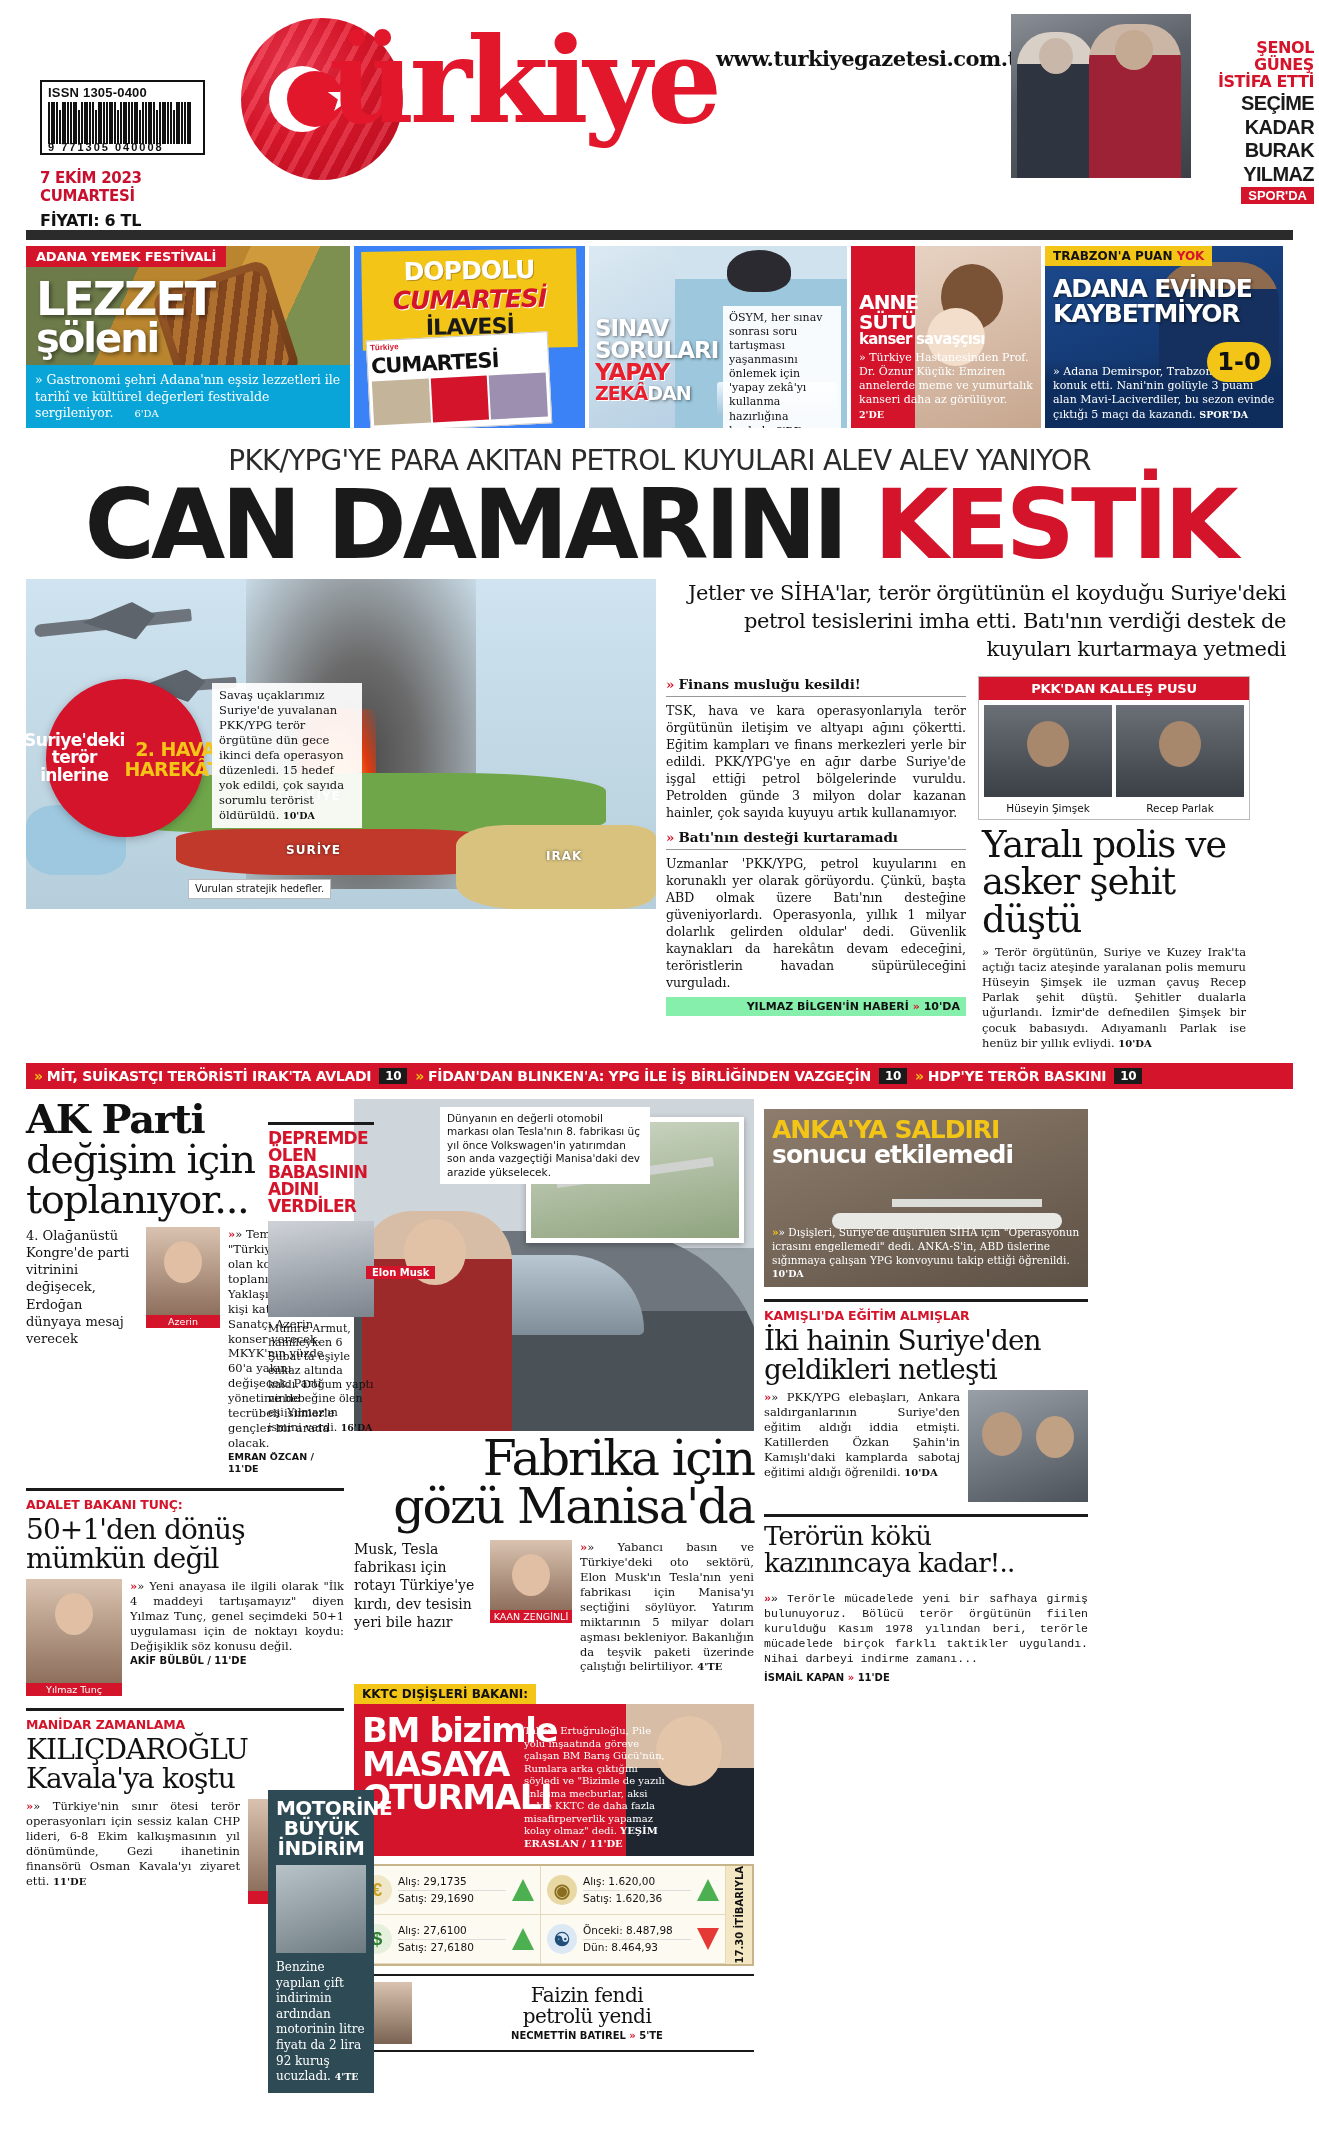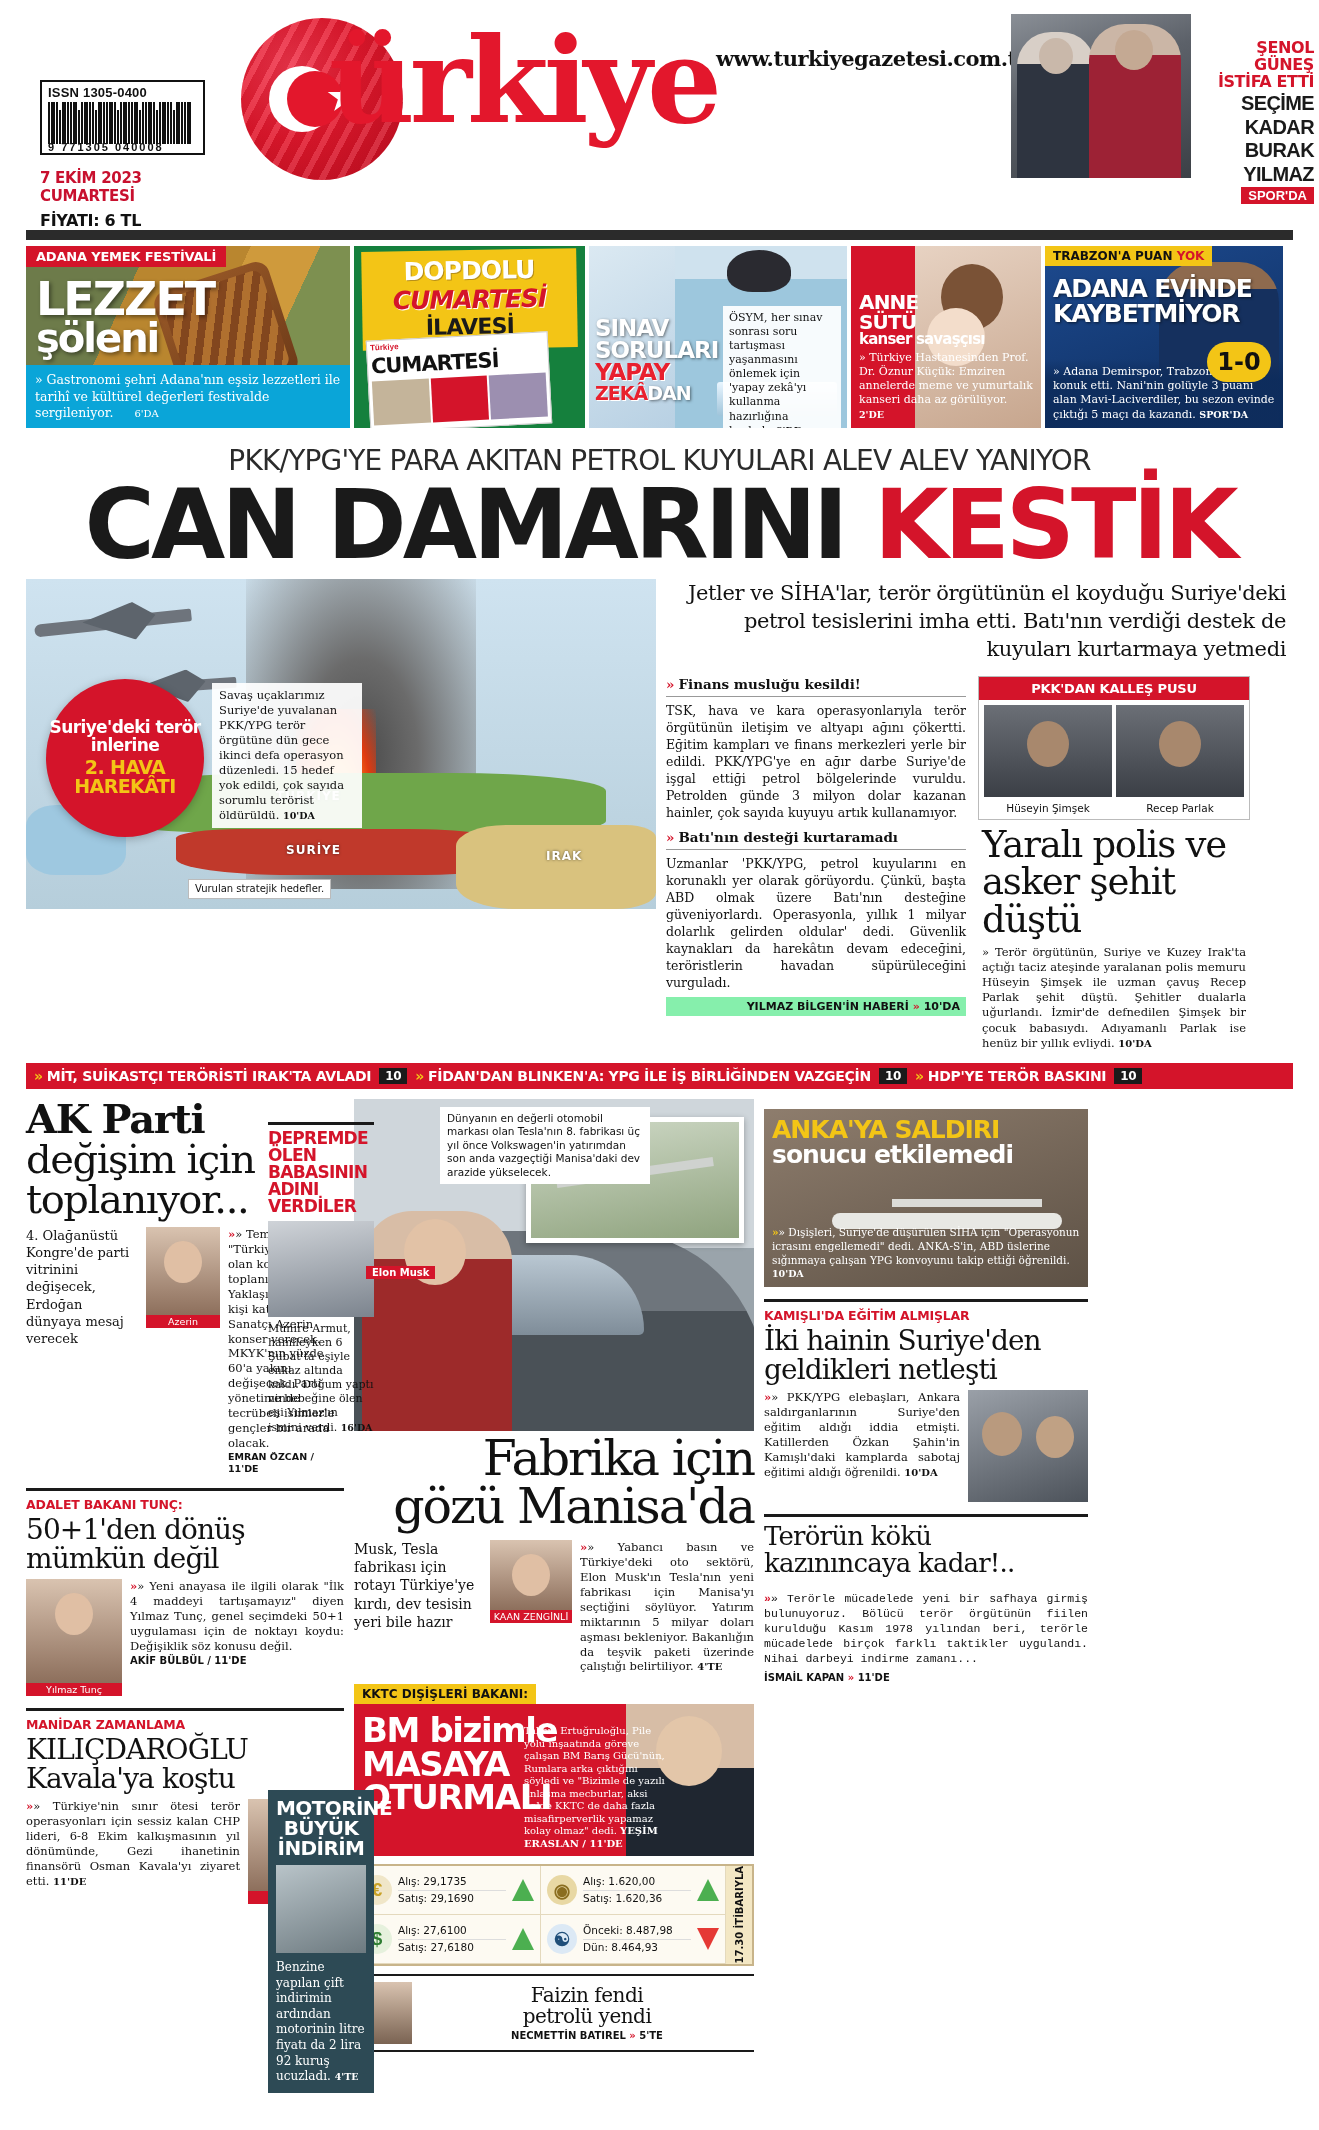--- a/index.html
+++ b/index.html
@@ -91,21 +91,21 @@
     background: repeating-linear-gradient(115deg,#b0702f 0 8px,#82461e 8px 16px); }
   .tz1 h2 { position: absolute; left: 10px; top: 32px; color: #fff; font-size: 46px;
     font-weight: 700; line-height: .92; font-family: "DejaVu Sans", sans-serif;
     letter-spacing: -2px; text-shadow: 2px 2px 4px rgba(0,0,0,.45); z-index: 3; }
   .tz1 h2 span { display: block; font-size: 40px; text-transform: none; }
   .tz-blue { position: absolute; left: 0; bottom: 0; width: 100%; background: #0aa5d8;
     color: #fff; padding: 7px 9px; font-size: 12.5px; line-height: 1.3;
     font-family: "DejaVu Serif", serif; z-index: 5; }
   .tz-blue .pg { font-size: 10px; margin-left: 17px; }
 
-  .tz2 { width: 231px; background: #15803d; }
+  .tz2 { width: 231px; background: #3b82f6; }
   .tz2 .ybox { position:absolute; left: 8px; top: 4px; right: 8px; background: #f3c516;
     text-align: center; padding: 6px 2px 10px; transform: rotate(-1deg); }
   .tz2 .y1 { color:#fff; font-size: 25px; font-weight:700; font-family:"DejaVu Sans",sans-serif;
     letter-spacing:-1px; text-shadow: 1px 1px 0 #b8901a; }
   .tz2 .y2 { color:#d4142a; font-size: 25px; font-weight:700; font-style: italic;
     font-family:"DejaVu Sans",sans-serif; letter-spacing:-1px; text-shadow: 1px 1px 0 #fff; }
   .tz2 .y3 { color:#1a1a1a; font-size: 22px; font-weight:700; font-family:"DejaVu Sans",sans-serif;
     letter-spacing:-.8px; }
   .tz2 .minipaper { position: absolute; left: 14px; bottom: 0; width: 182px; height: 92px;
     background:#fff; border:1px solid #ccc; transform: rotate(-3deg); overflow:hidden; }
@@ -204,21 +204,21 @@
     border-radius: 30%; }
   .m-lab { position:absolute; font-size: 12px; font-weight:700; color:#fff; letter-spacing:1px;
     font-family:"DejaVu Sans",sans-serif; text-shadow: 0 0 3px rgba(0,0,0,.6); }
   .m-lab.t { left: 250px; top: 30px; }
   .m-lab.s { left: 260px; top: 84px; }
   .m-lab.i { left: 520px; top: 90px; }
   .m-note { position:absolute; left: 162px; bottom: 10px; background:#fff; border:1px solid #bbb;
     font-size: 10px; line-height:1.2; padding: 3px 6px; font-family:"DejaVu Sans",sans-serif;
     text-align:center; }
   .redbubble { position:absolute; left: 20px; top: 100px; width: 158px; height: 158px; border-radius:50%;
-    background:#d4142a; color:#fff; display:flex; flex-direction:column; align-items:center;
+    background:#d4142a; color:#fff; display:flex; flex-direction:row; align-items:center;
     justify-content:center; text-align:center; font-family:"DejaVu Sans",sans-serif;
     font-weight:700; line-height:1.04; z-index: 6; box-shadow: 0 2px 8px rgba(0,0,0,.25); }
   .redbubble .r1 { font-size: 17px; letter-spacing:-.6px; }
   .redbubble .r2 { font-size: 19px; color:#f3c516; letter-spacing:-.6px; margin-top:3px; }
   .sidecap { position: absolute; left: 186px; top: 104px; width: 150px; background: rgba(255,255,255,.93);
     padding: 5px 7px; font-family:"DejaVu Serif",serif; font-size: 11.5px; line-height:1.3; z-index:6; }
   .sidecap .pg { font-size: 9.5px; font-weight:700; }
 
   
   .text-col { width: 620px; }

